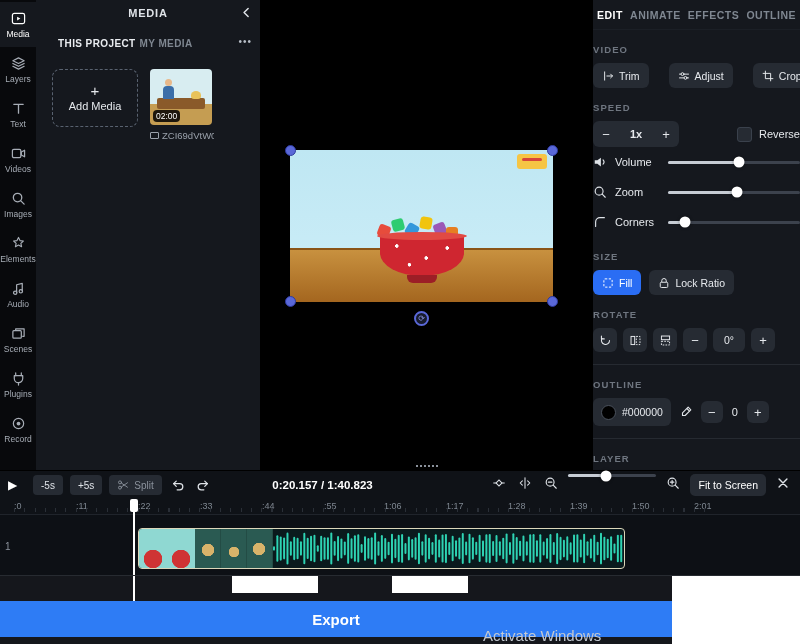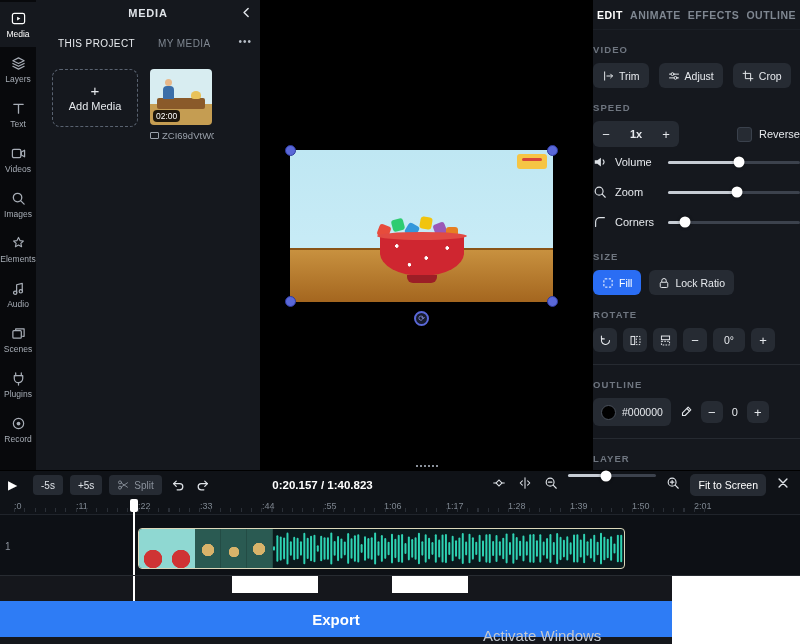--- a/index.html
+++ b/index.html
@@ -15,21 +15,21 @@
   .rail-item svg{width:15px;height:15px}
   .rail-item .rlb{font-size:8.5px;white-space:nowrap}
   .rail-item.active{color:#fff;background:#15181e}
 
   
   .media-panel{width:224px;background:#15181e;position:relative;color:#dfe3e8;flex:none}
   .mp-head{height:26px;display:flex;align-items:center;justify-content:center;position:relative}
   .mp-title{font-size:11px;font-weight:bold;letter-spacing:.8px}
   .mp-collapse{position:absolute;right:6px;top:5px;background:none;border:none;color:#dfe3e8;cursor:pointer;padding:1px}
   .mp-more{position:absolute;right:8px;top:36px;background:none;border:none;color:#b7bdc6;font-size:10px;letter-spacing:1px;cursor:pointer}
-  .mp-tabs{display:flex;gap:23px;padding:12px 0 0 22px;font-size:10px;font-weight:normal;letter-spacing:.4px}
+  .mp-tabs{display:flex;gap:4px;padding:12px 0 0 22px;font-size:10px;font-weight:bold;letter-spacing:.4px}
   .mp-tab{color:#7f8791;cursor:pointer}
   .mp-tab.active{color:#e9ecf0}
   .mp-body{display:flex;gap:12px;padding:20px 0 0 16px}
   .add-media{width:86px;height:58px;border:1.5px dashed #596270;border-radius:8px;background:none;color:#e6e9ed;display:flex;flex-direction:column;align-items:center;justify-content:center;gap:2px;font-size:11px;cursor:pointer}
   .add-media .plus{font-size:15px;line-height:14px}
   .media-card{width:64px;cursor:pointer}
   .thumb{width:62px;height:56px;border-radius:4px;position:relative;overflow:hidden;background:linear-gradient(180deg,#d8edf1 0 62%,#c59d52 62% 100%)}
   .t-desk{position:absolute;left:7px;right:7px;top:29px;height:11px;background:#8a5a2a;border-radius:2px}
   .t-body{position:absolute;left:13px;top:17px;width:11px;height:13px;background:#3b6ea8;border-radius:4px 4px 0 0}
   .t-head{position:absolute;left:15px;top:10px;width:7px;height:7px;background:#e8b88a;border-radius:50%}
@@ -63,21 +63,21 @@
   .drag-dots{position:absolute;left:50%;bottom:2px;transform:translateX(-50%);width:24px;height:4px;background:radial-gradient(circle,#8a919b 1px,transparent 1.3px) 0 0/4px 4px;cursor:row-resize}
 
   
   .edit-panel{width:207px;background:#15181e;color:#e6e9ed;padding:0 0;flex:none}
   .ep-tabs{height:30px;display:flex;align-items:center;justify-content:space-between;padding:0 4px;font-size:10.5px;font-weight:bold;letter-spacing:.5px;border-bottom:1px solid #1b1f26}
   .ep-tab{color:#7f8791;cursor:pointer}
   .ep-tab.active{color:#fff}
   .sec{font-size:9.5px;color:#6f7680;letter-spacing:1.1px;margin:14px 0 8px;font-weight:bold}
   .btn{display:inline-flex;align-items:center;gap:5px;background:#262b33;color:#e6e9ed;border:none;border-radius:6px;font-size:10.5px;padding:0 9px;height:25px;cursor:pointer}
   .btn svg{width:12px;height:12px}
-  .vrow{display:flex;gap:10px}
+  .vrow{display:flex;gap:20px}
   .sprow{display:flex;align-items:center}
   .spd-group{display:flex;align-items:center;background:#262b33;border-radius:6px;height:26px}
   .spd-btn{width:26px;background:none;border:none;color:#e6e9ed;font-size:13px;cursor:pointer}
   .spd-val{width:34px;text-align:center;font-size:11px;font-weight:bold}
   .reverse{margin-left:auto;display:flex;align-items:center;gap:7px;font-size:11px;cursor:pointer}
   .chk{width:15px;height:15px;background:#262b33;border:1px solid #3a414c;border-radius:3px;cursor:pointer}
   .slrow{display:flex;align-items:center;height:30px;gap:7px}
   .slrow:first-of-type{margin-top:6px}
   .sl-ic{width:15px;color:#dfe3e8;flex:none}
   .sl-ic svg{width:14px;height:14px}

